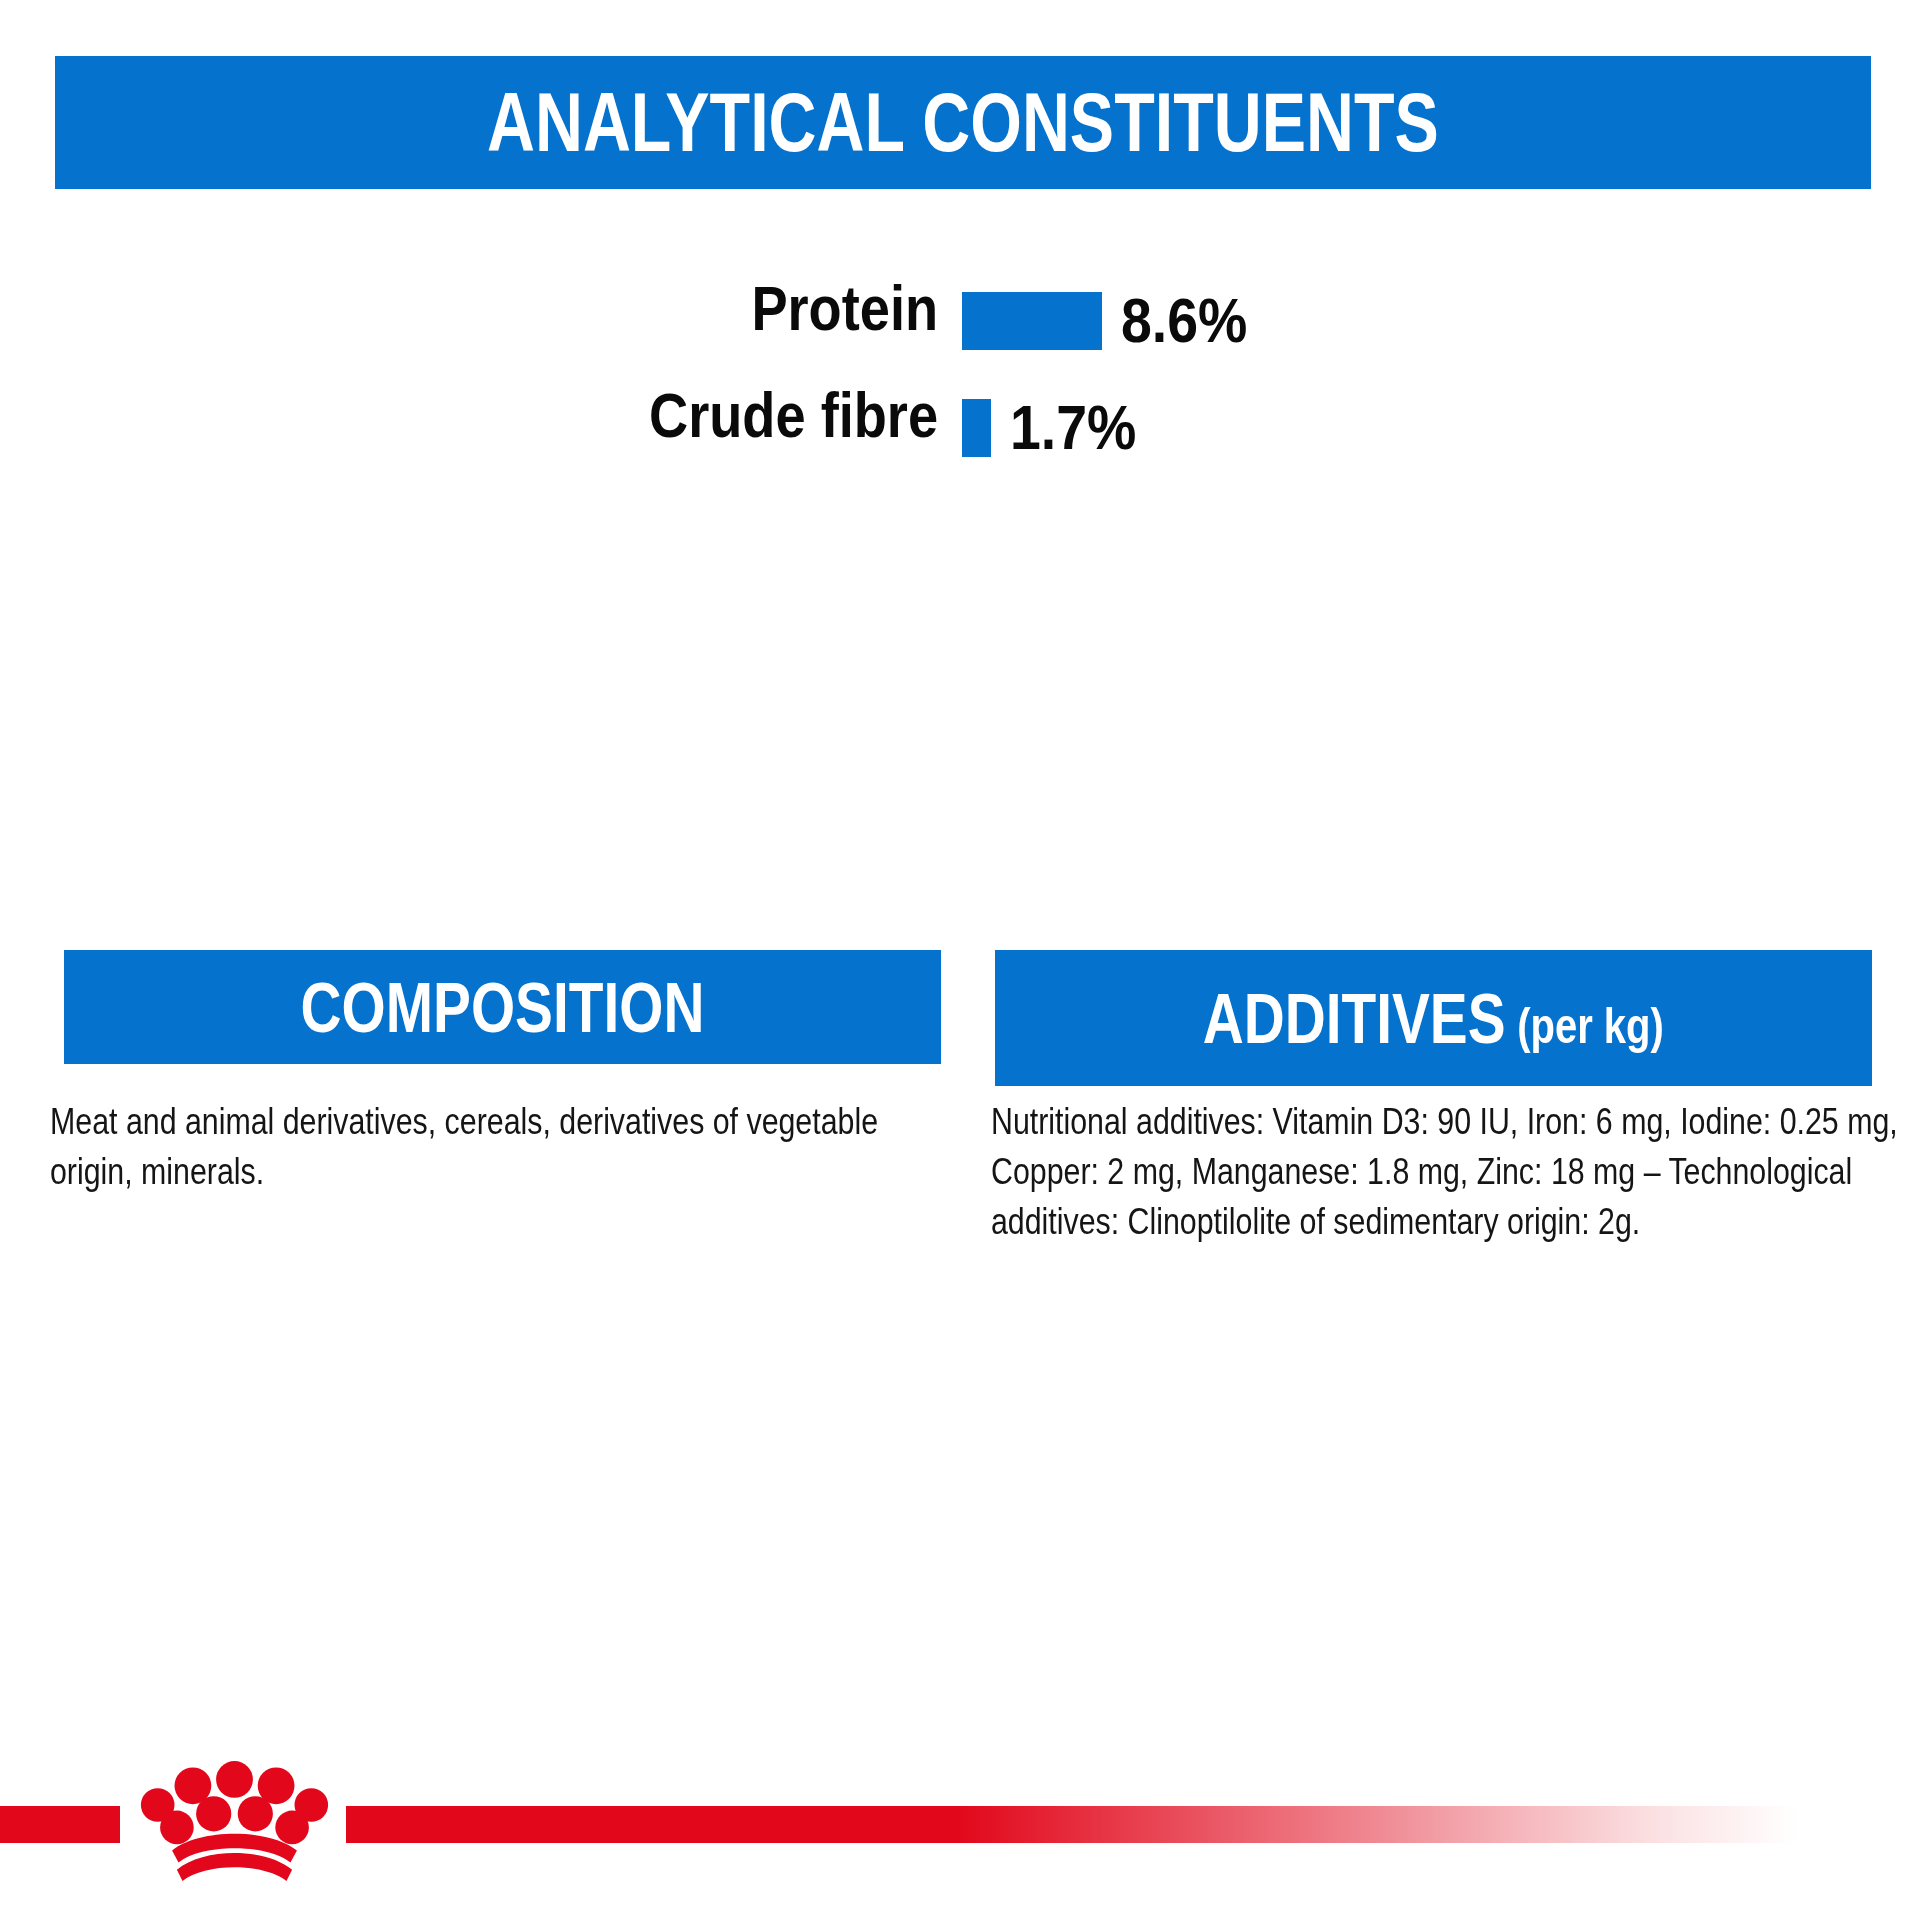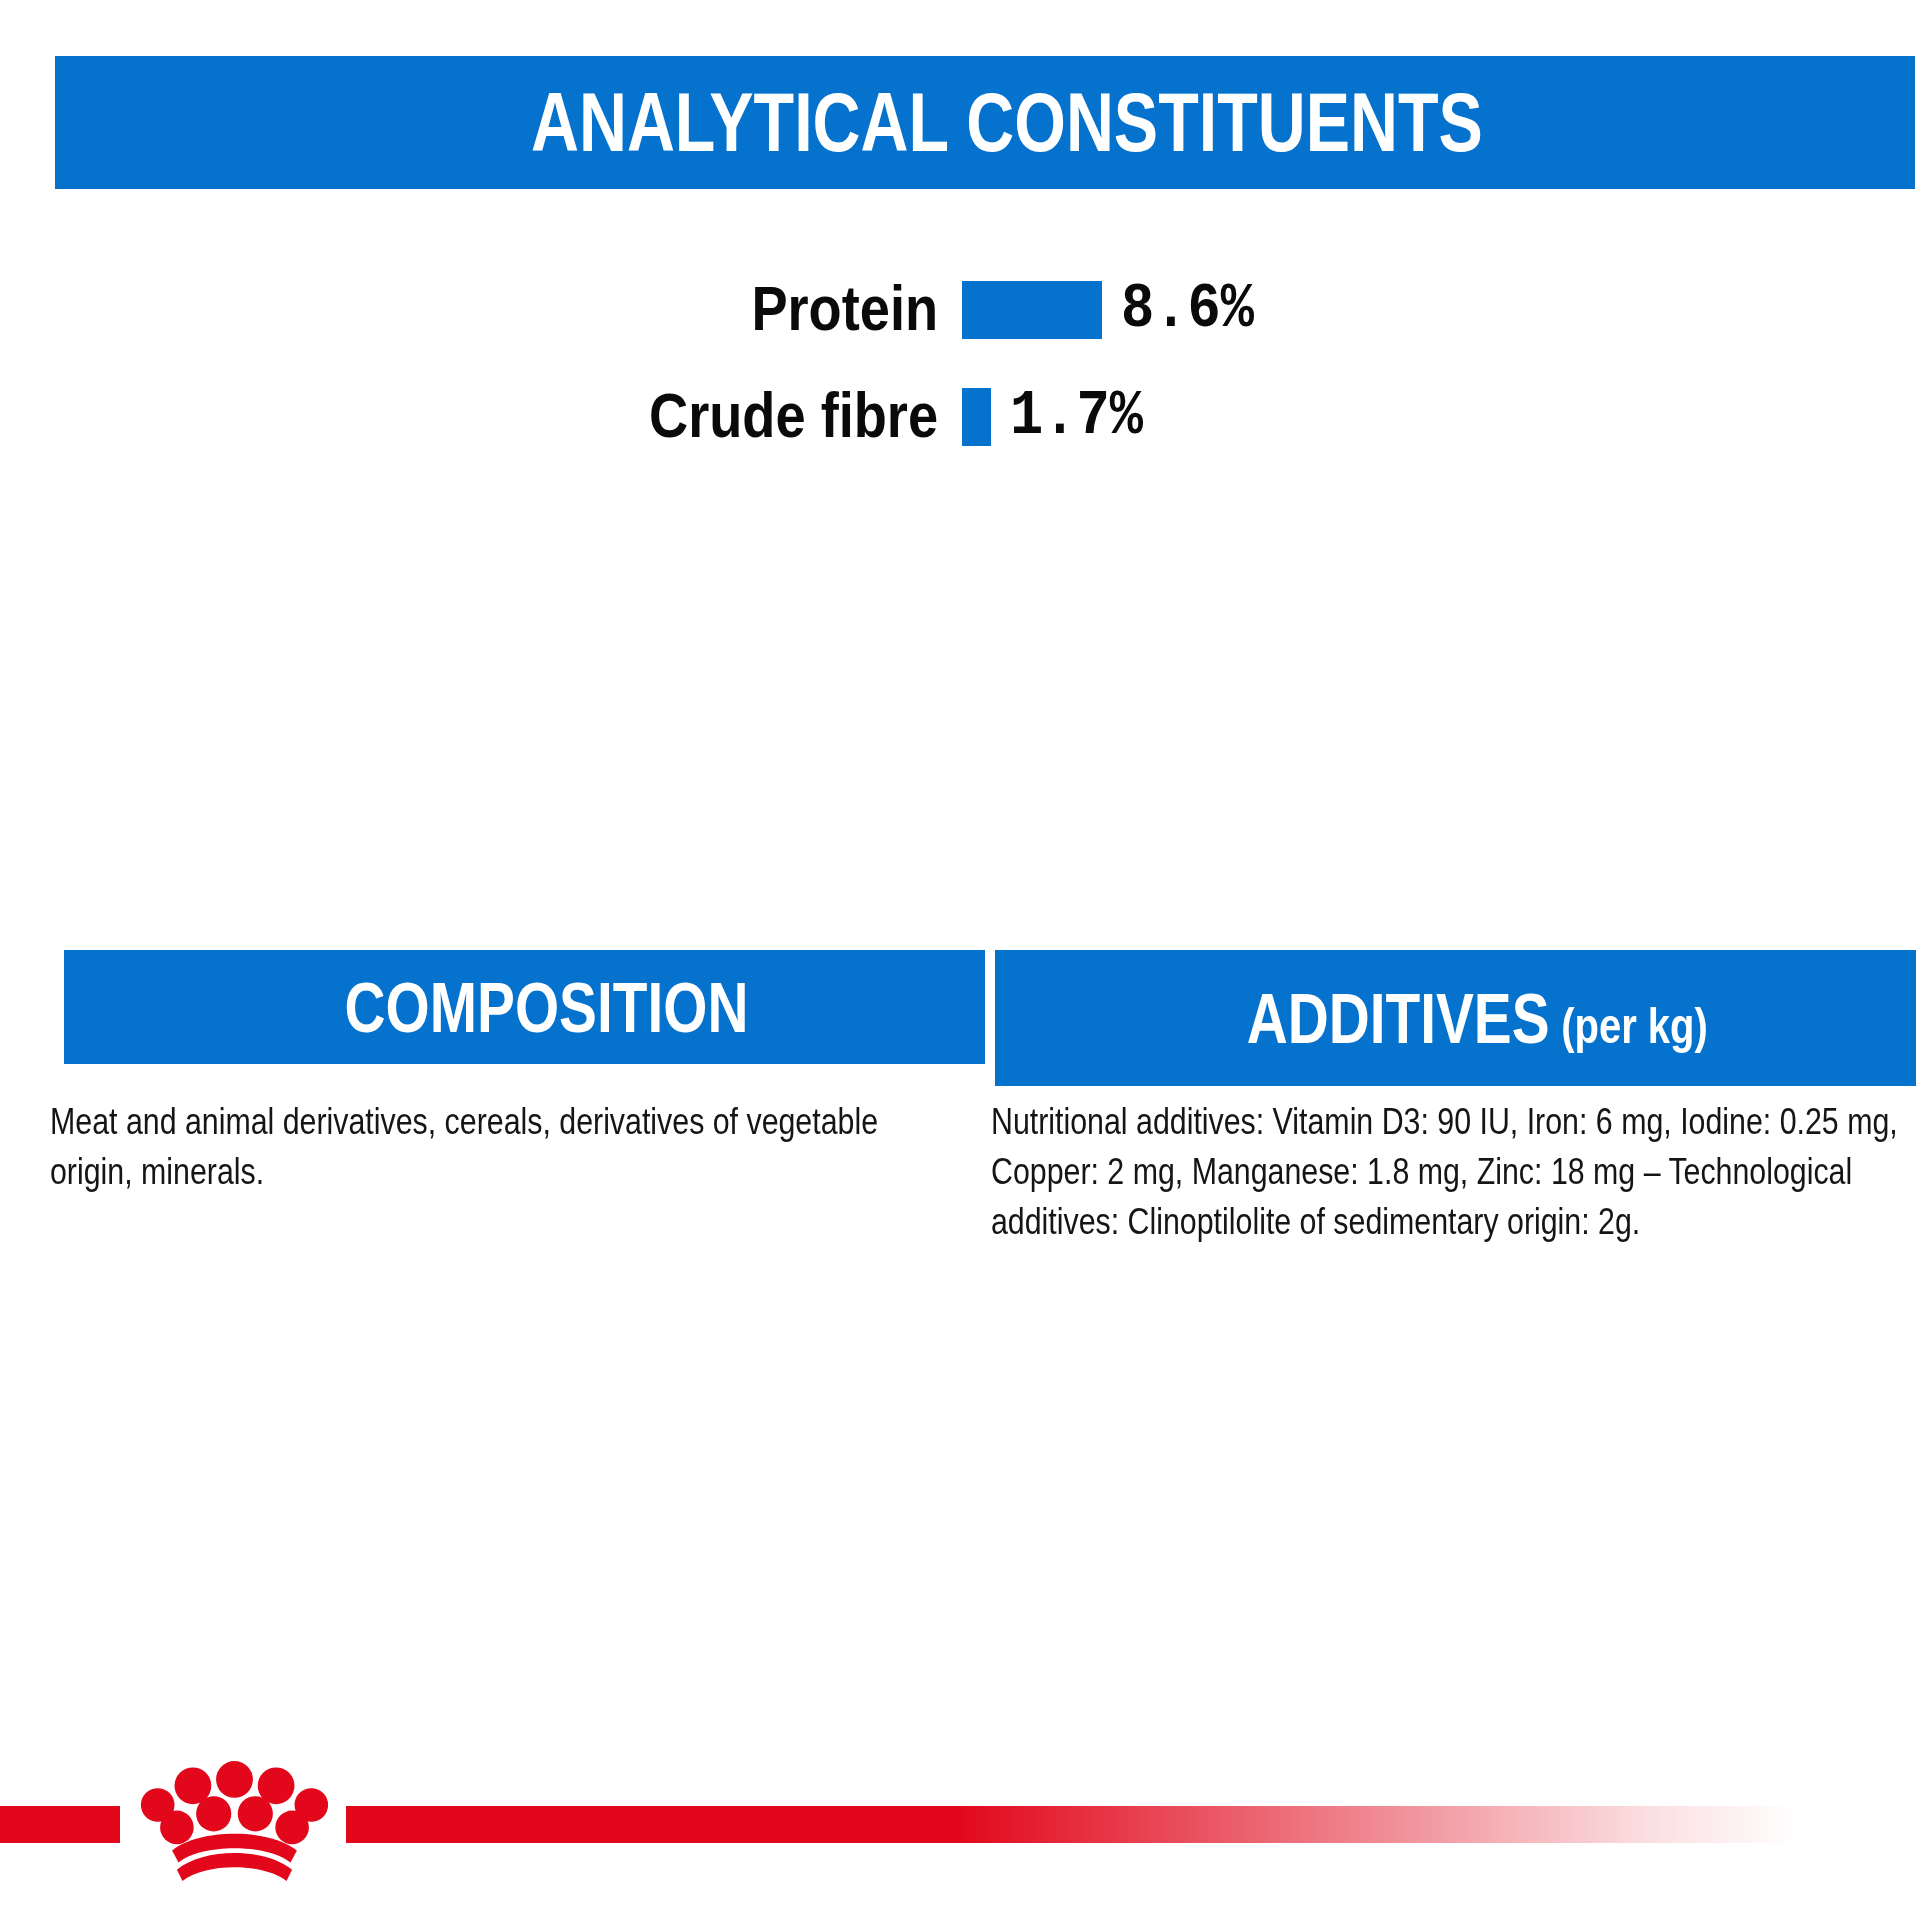--- a/index.html
+++ b/index.html
@@ -18,21 +18,20 @@
   
   .banner {
     position: absolute;
     background: #0572ce;
     display: flex;
     align-items: center;
     justify-content: center;
     color: #ffffff;
     font-weight: bold;
     letter-spacing: 0px;
-    padding-left: 44px;
   }
 
   #analytical-banner {
     left: 55px;
     top: 56px;
     width: 1816px;
     height: 133px;
   }
   #analytical-banner .banner-text {
     font-size: 83px;
@@ -103,25 +102,24 @@
     font-size: 63px;
     font-weight: bold;
     color: #0a0a0a;
     white-space: nowrap;
     transform: scaleX(0.86);
     transform-origin: right center;
   }
   .row-bar-wrap {
     position: absolute;
     left: 962px;
-    top: 1px;
+    top: 12px;
     height: 107px;
     display: flex;
     align-items: center;
-    font-family: Liberation Mono, monospace;
   }
   .row-bar {
     background: #0572ce;
     height: 58px;
   }
   .row-value {
     font-size: 63px;
     line-height: 107px;
     font-weight: bold;
     color: #0a0a0a;

